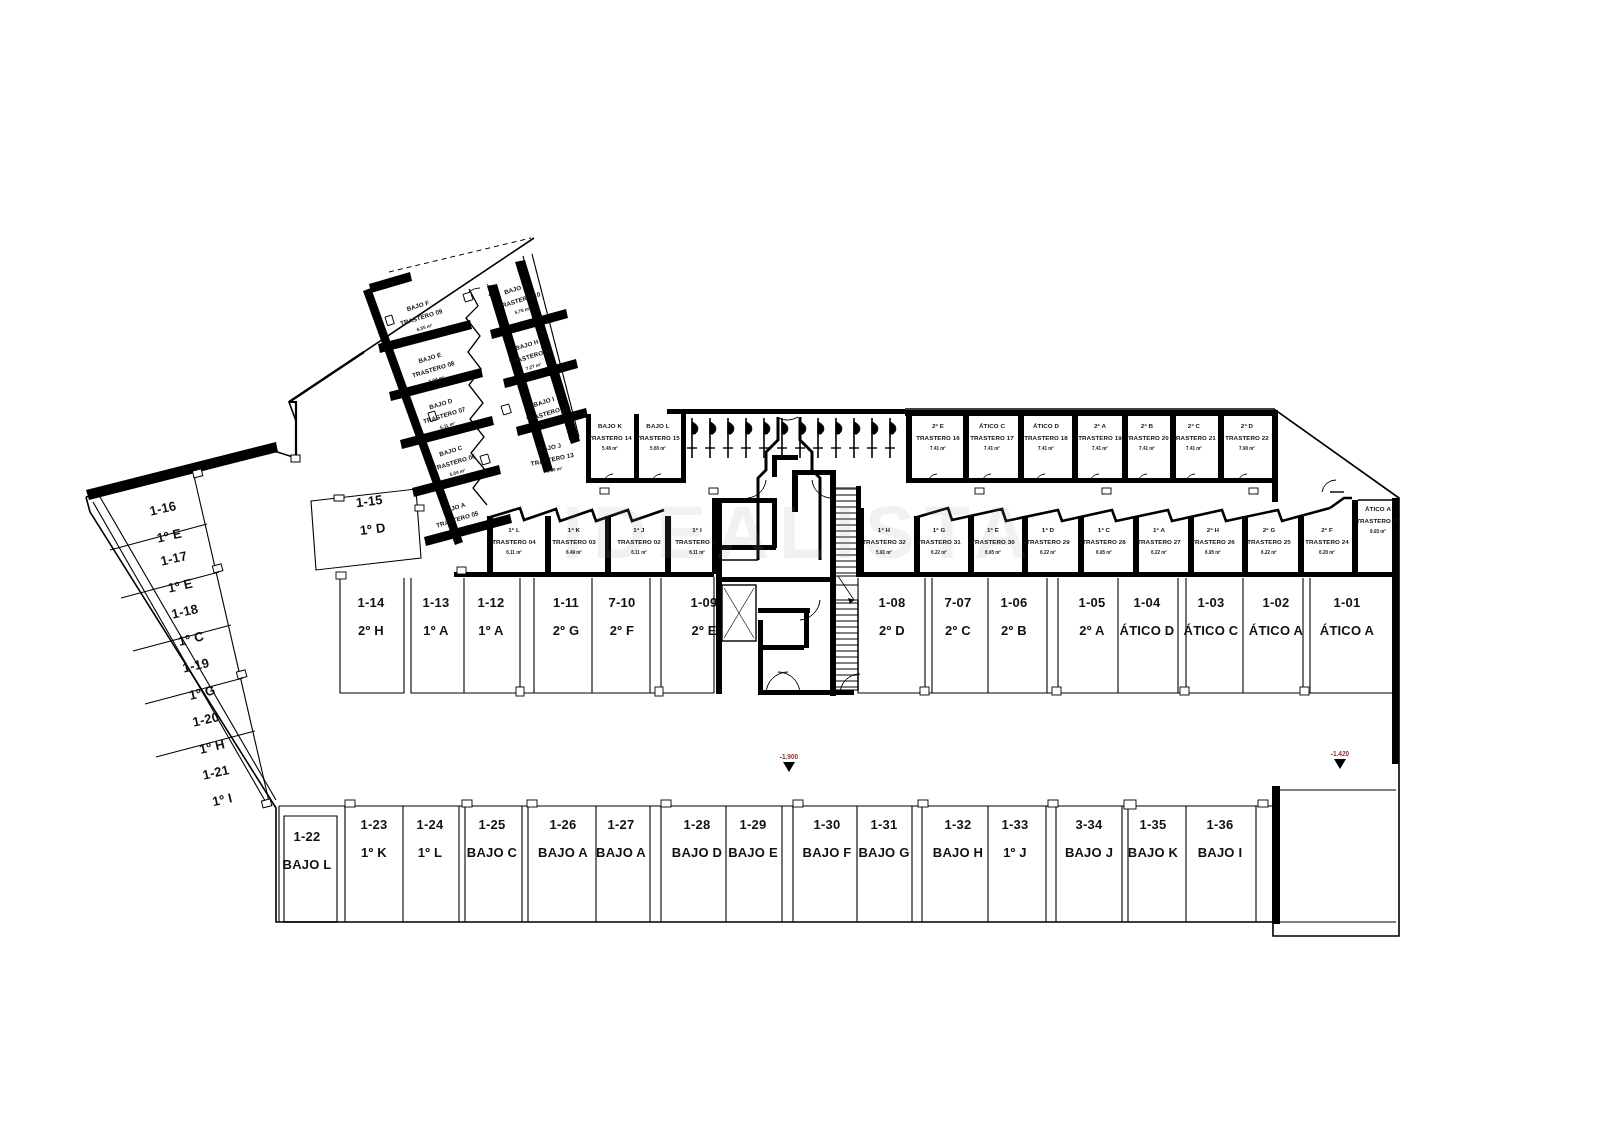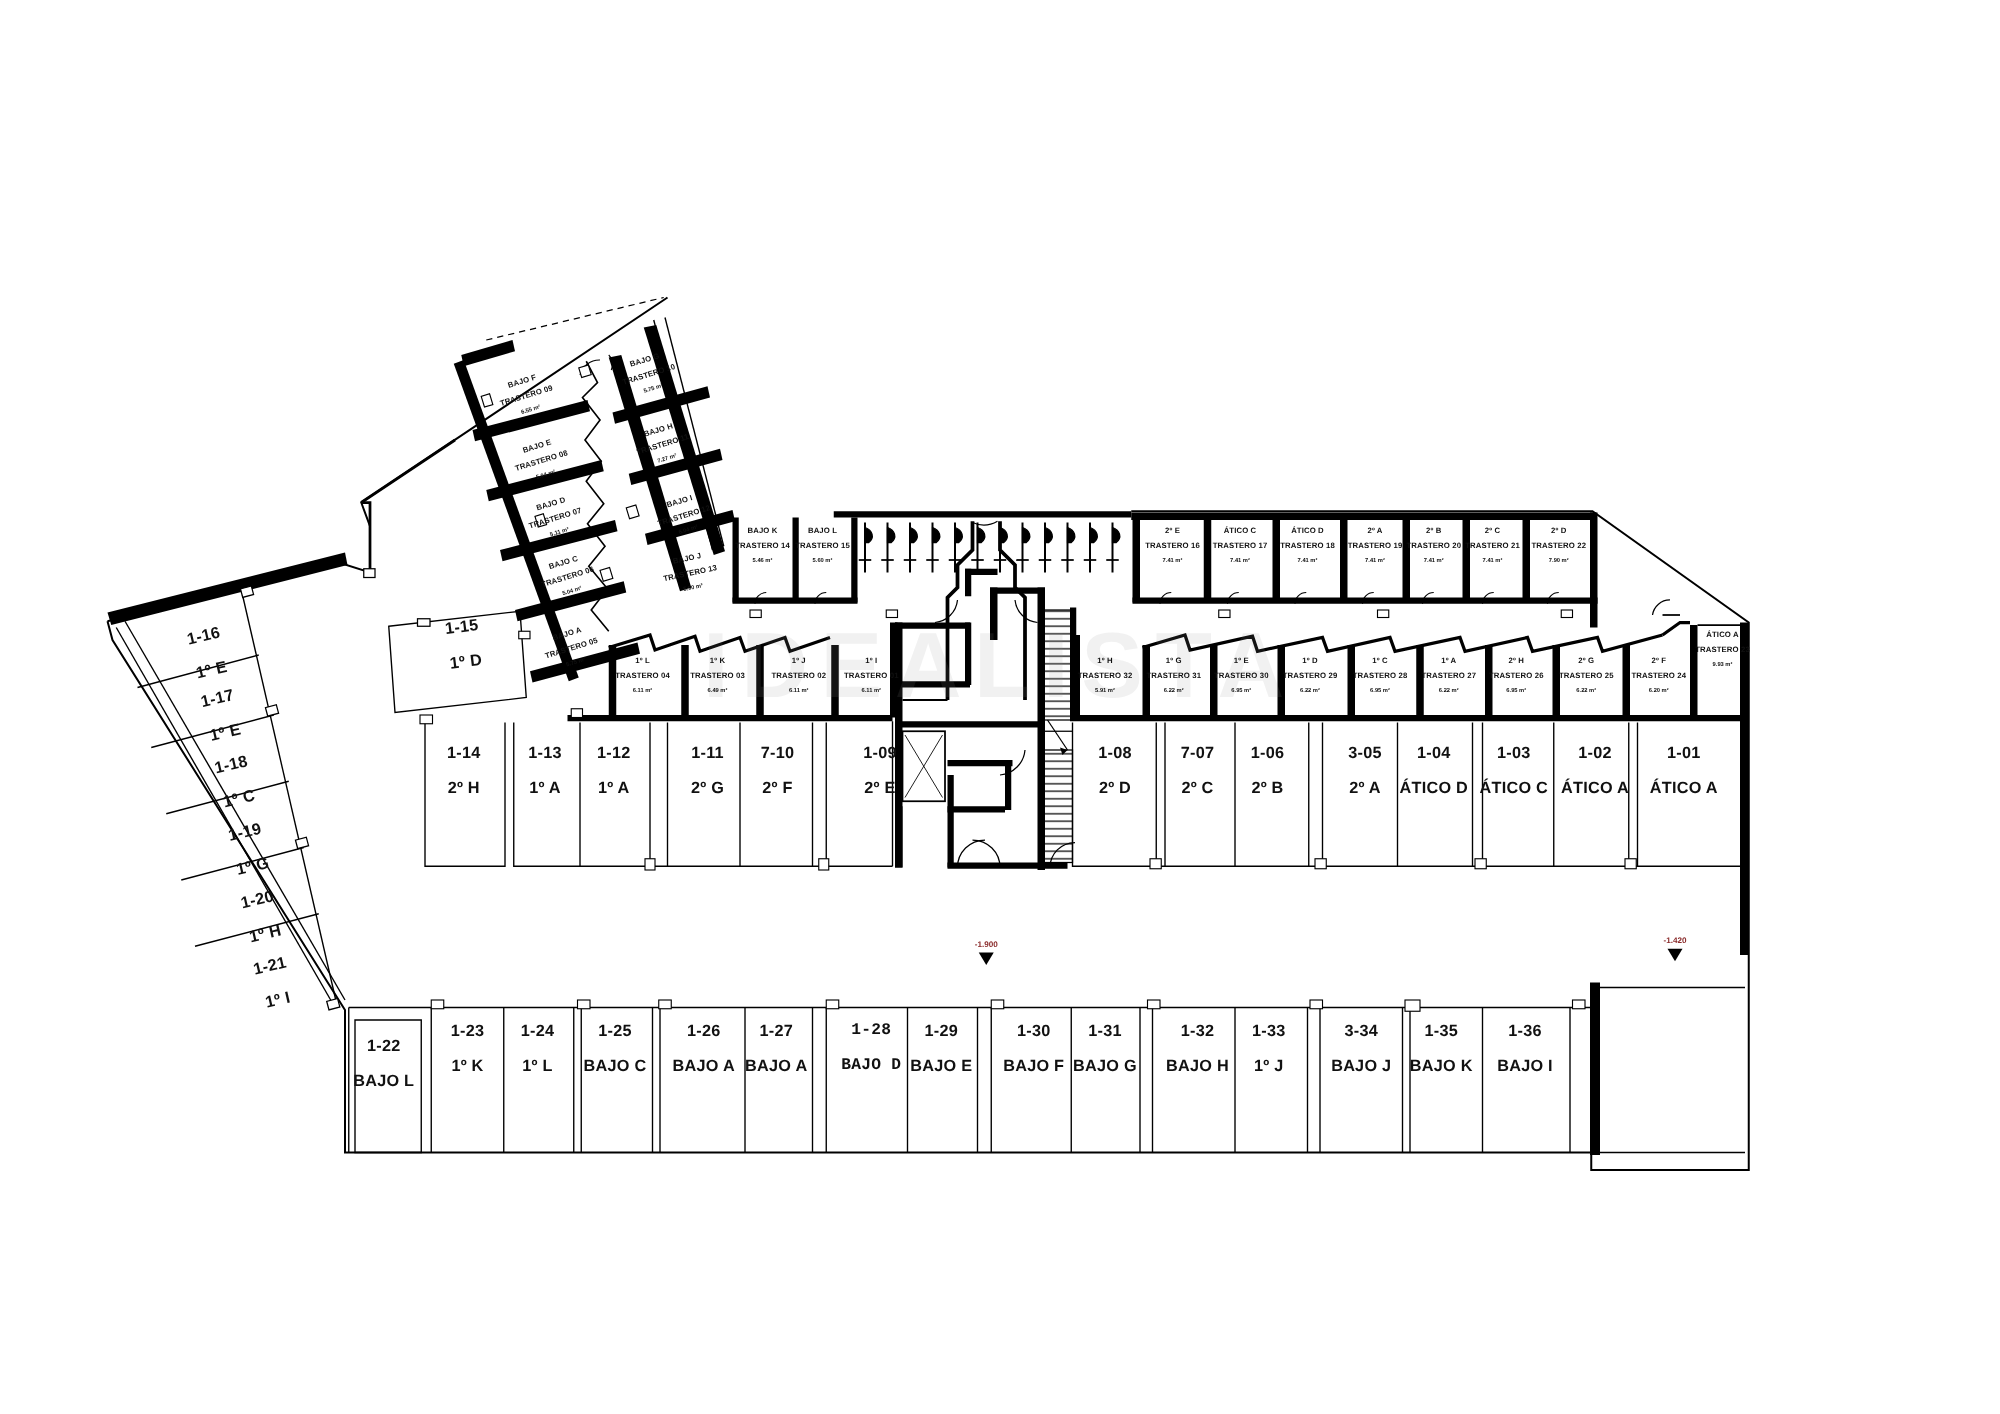--- a/index.html
+++ b/index.html
@@ -538,21 +538,21 @@
       </div>
       <div class="cell-box" style="left: 958px; top: 616px; transform: translate(-50%, -50%);">
         <div class="stall-num">7-07</div>
         <div class="stall-own" style="margin-top: 13px;">2º C</div>
       </div>
       <div class="cell-box" style="left: 1014px; top: 616px; transform: translate(-50%, -50%);">
         <div class="stall-num">1-06</div>
         <div class="stall-own" style="margin-top: 13px;">2º B</div>
       </div>
       <div class="cell-box" style="left: 1092px; top: 616px; transform: translate(-50%, -50%);">
-        <div class="stall-num">3-05</div>
+        <div class="stall-num">1-05</div>
         <div class="stall-own" style="margin-top: 13px;">2º A</div>
       </div>
       <div class="cell-box" style="left: 1147px; top: 616px; transform: translate(-50%, -50%);">
         <div class="stall-num">1-04</div>
         <div class="stall-own" style="margin-top: 13px;">ÁTICO D</div>
       </div>
       <div class="cell-box" style="left: 1211px; top: 616px; transform: translate(-50%, -50%);">
         <div class="stall-num">1-03</div>
         <div class="stall-own" style="margin-top: 13px;">ÁTICO C</div>
       </div>
@@ -577,21 +577,21 @@
         <div class="stall-own" style="margin-top: 13px;">BAJO C</div>
       </div>
       <div class="cell-box" style="left: 563px; top: 838px; transform: translate(-50%, -50%);">
         <div class="stall-num">1-26</div>
         <div class="stall-own" style="margin-top: 13px;">BAJO A</div>
       </div>
       <div class="cell-box" style="left: 621px; top: 838px; transform: translate(-50%, -50%);">
         <div class="stall-num">1-27</div>
         <div class="stall-own" style="margin-top: 13px;">BAJO A</div>
       </div>
-      <div class="cell-box" style="left: 697px; top: 838px; transform: translate(-50%, -50%); font-family: Liberation Mono, monospace;">
+      <div class="cell-box" style="left: 697px; top: 838px; transform: translate(-50%, -50%);">
         <div class="stall-num">1-28</div>
         <div class="stall-own" style="margin-top: 13px;">BAJO D</div>
       </div>
       <div class="cell-box" style="left: 753px; top: 838px; transform: translate(-50%, -50%);">
         <div class="stall-num">1-29</div>
         <div class="stall-own" style="margin-top: 13px;">BAJO E</div>
       </div>
       <div class="cell-box" style="left: 827px; top: 838px; transform: translate(-50%, -50%);">
         <div class="stall-num">1-30</div>
         <div class="stall-own" style="margin-top: 13px;">BAJO F</div>

